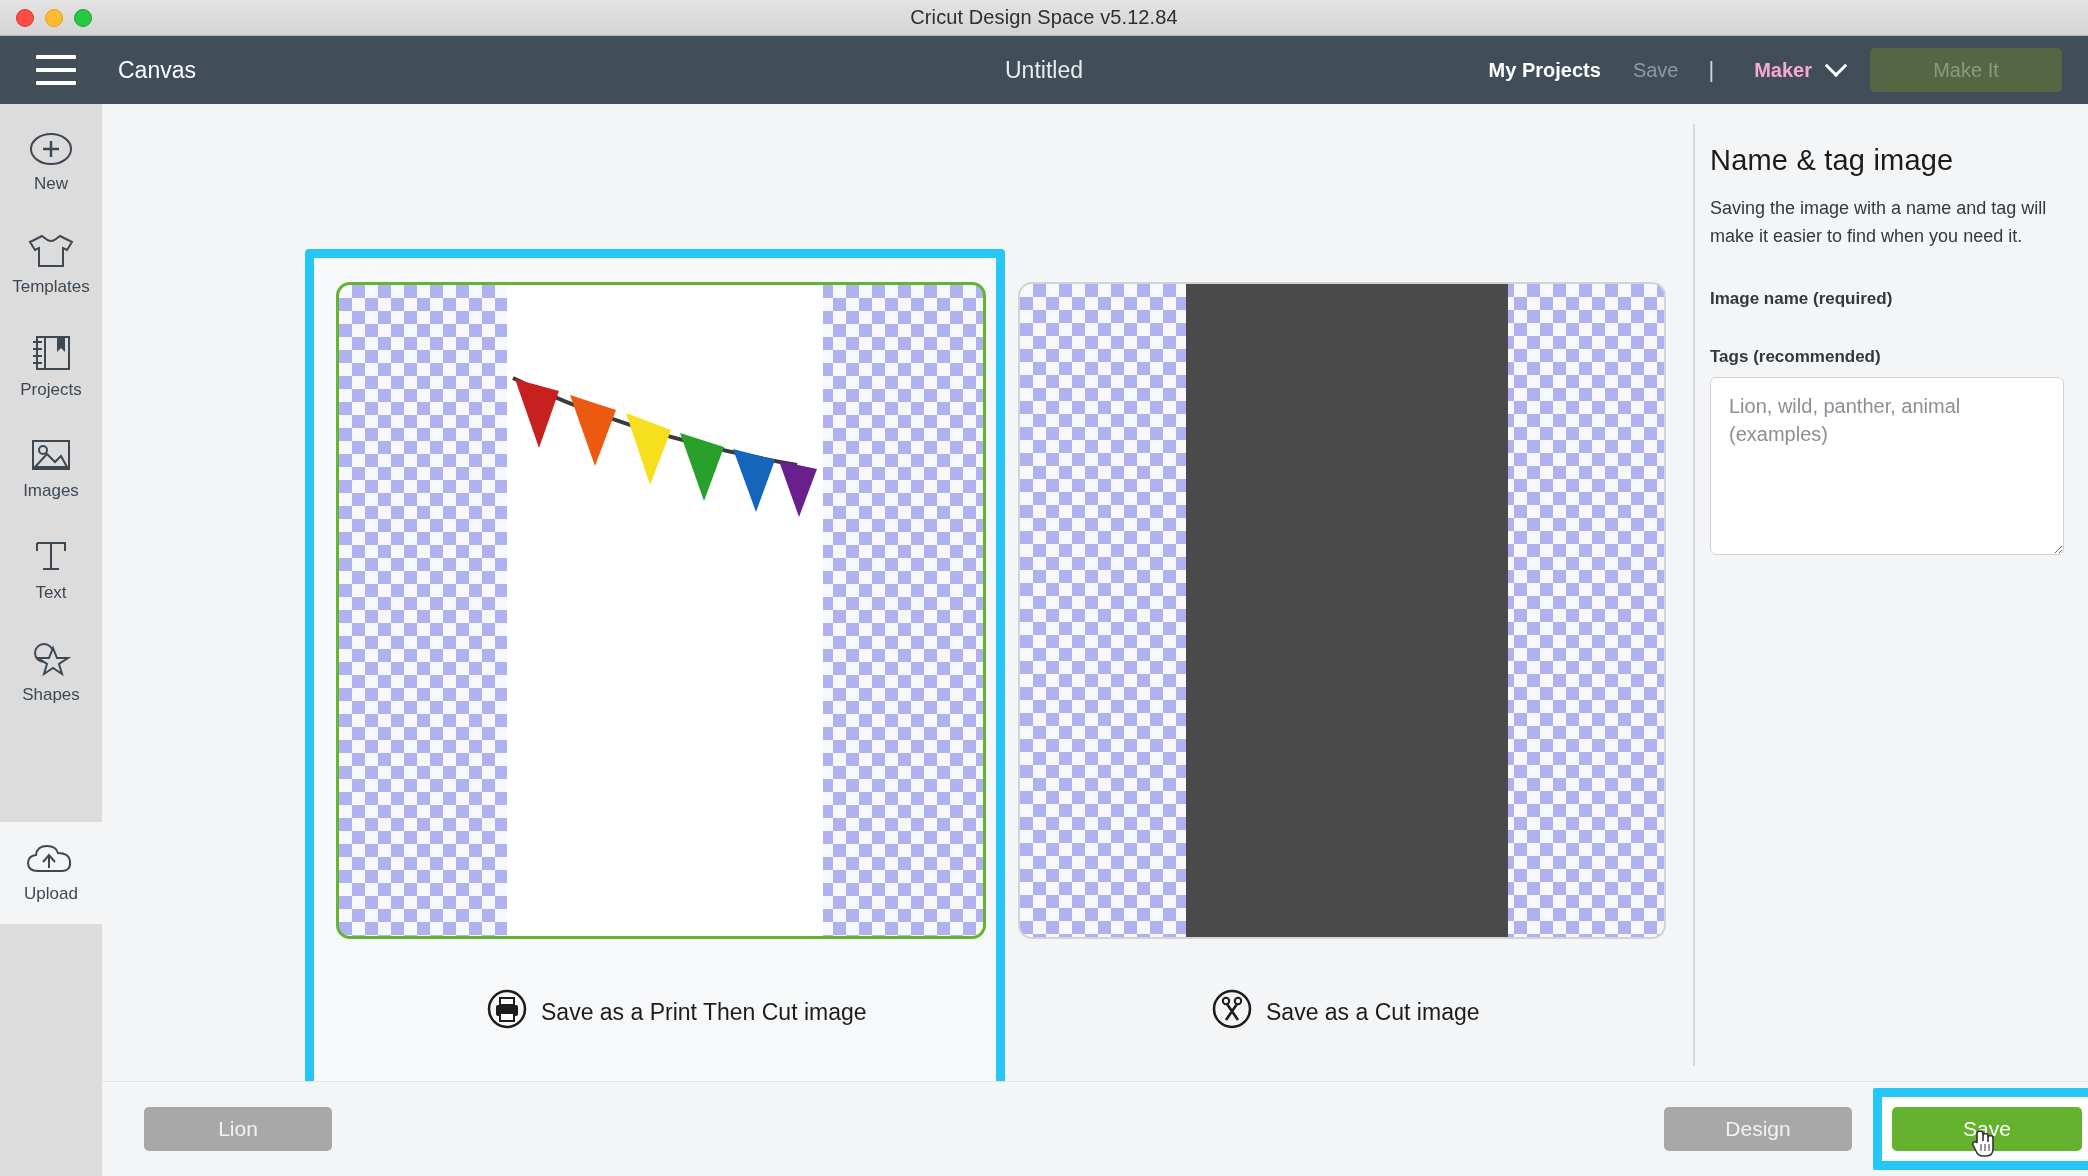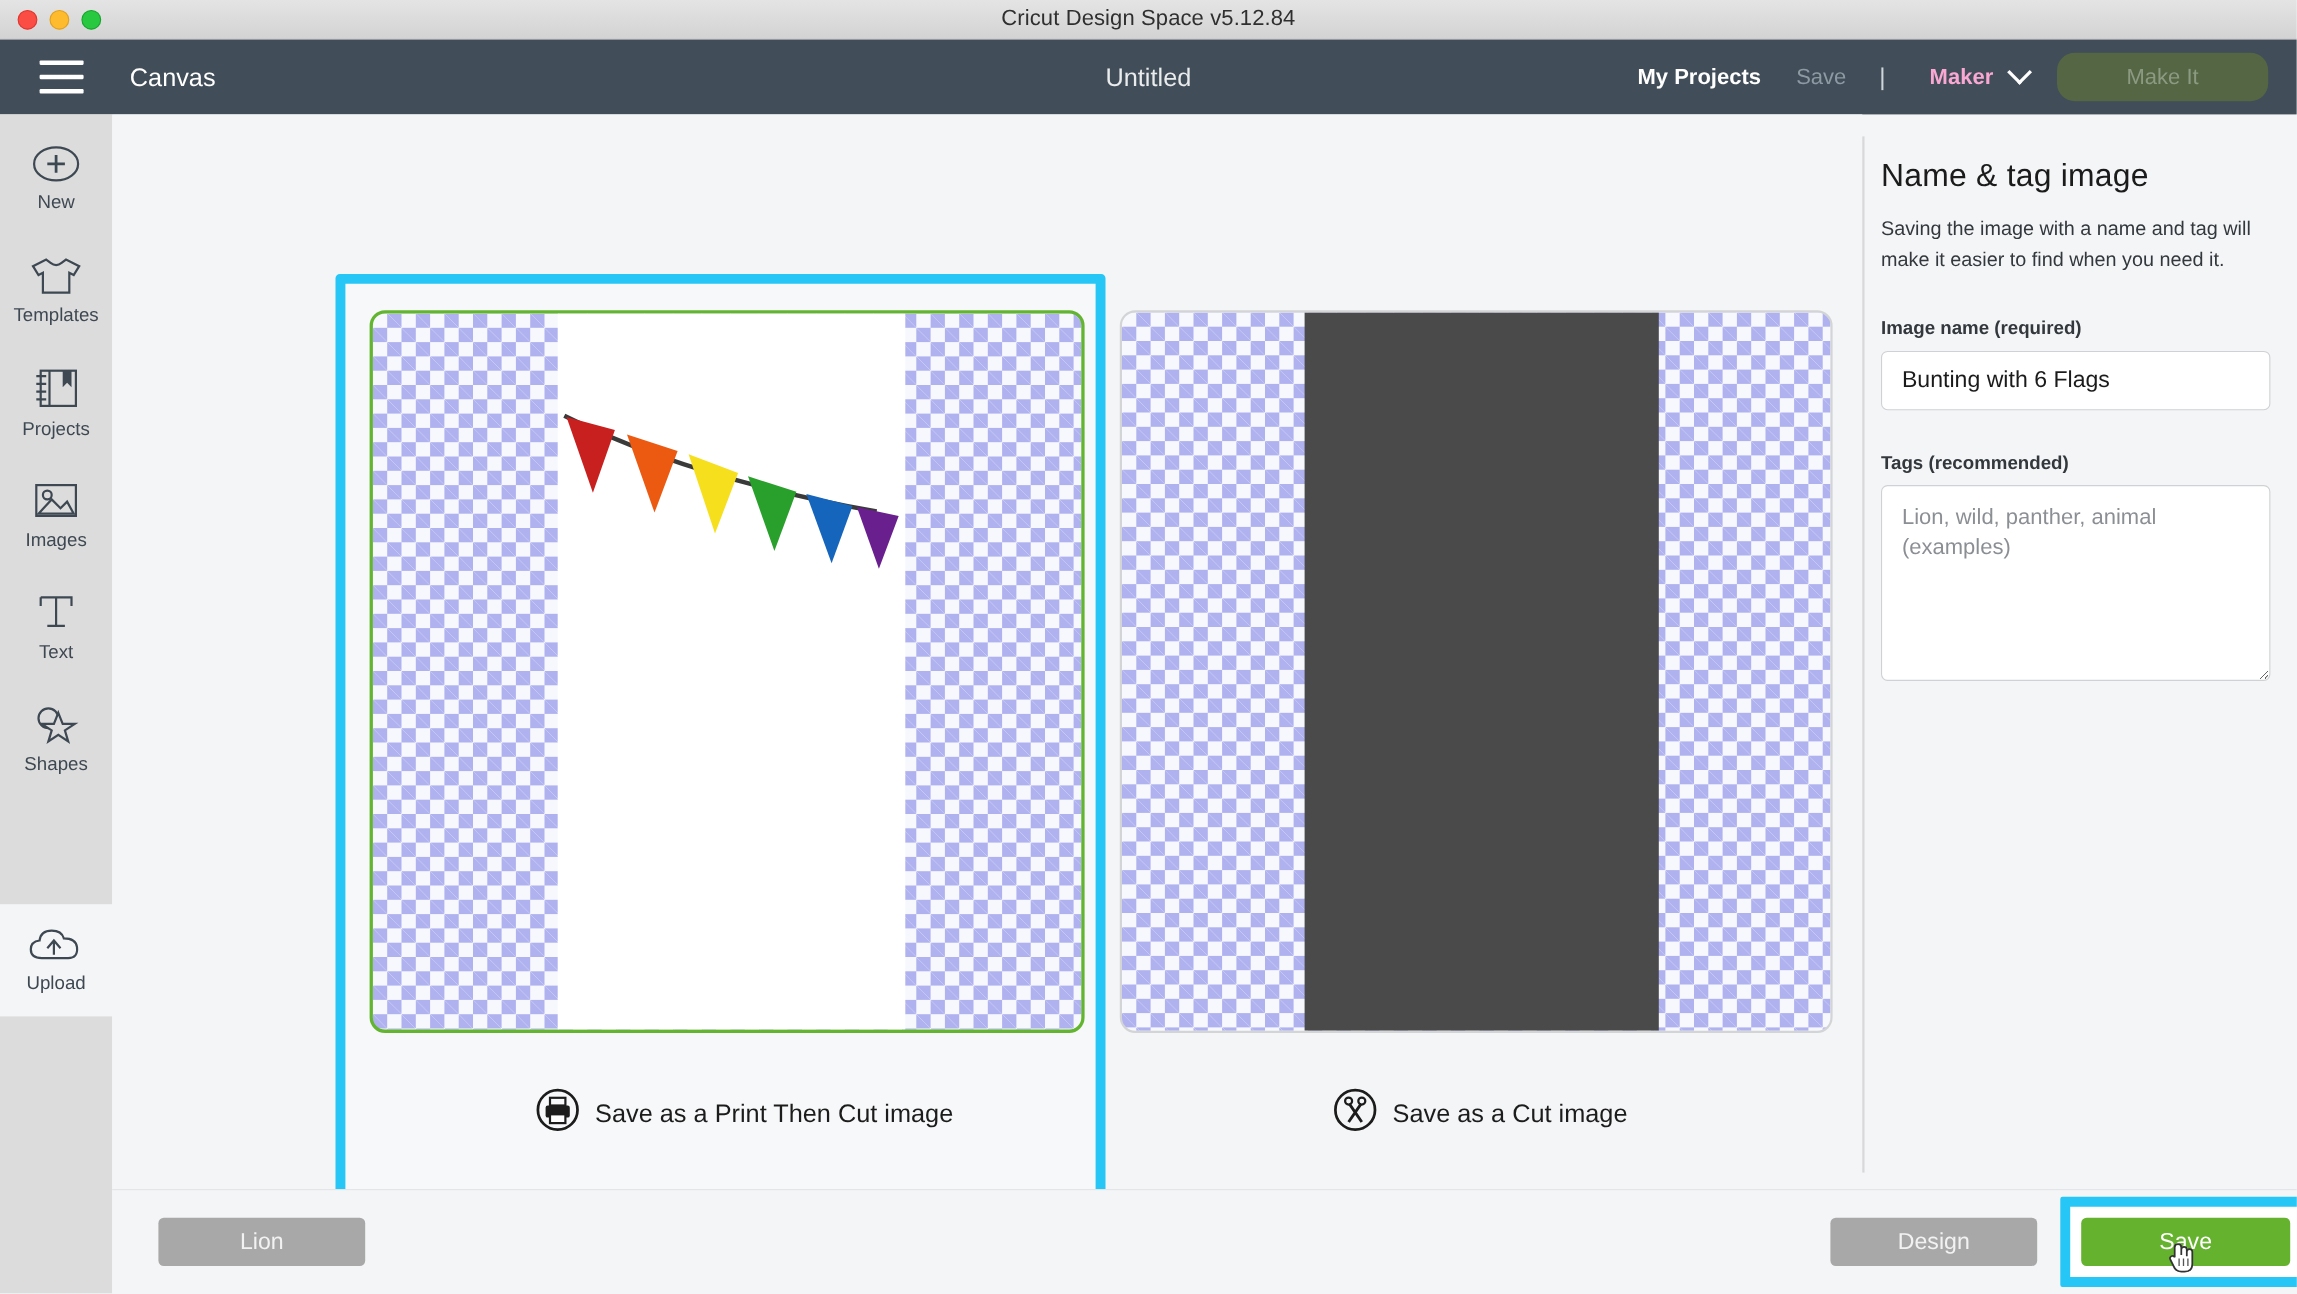--- a/index.html
+++ b/index.html
@@ -47,21 +47,21 @@
   .hdr-right .myproj { color: #fff; font-size: 20px; font-weight: bold; cursor: pointer; }
   .hdr-right .savelink { color: #8e9aa3; font-size: 20px; margin-left: 32px; }
   .hdr-right .pipe { color: #cfd6db; font-size: 22px; margin-left: 30px; }
   .hdr-right .maker { color: #f9a8d4; font-size: 20px; font-weight: bold; margin-left: 40px; cursor: pointer; }
   .chev {
     margin-left: 16px; width: 16px; height: 16px;
     border-right: 3px solid #fff; border-bottom: 3px solid #fff;
     transform: rotate(45deg) translate(-3px,-3px); cursor: pointer;
   }
   .makeit {
-    margin-left: 26px; width: 192px; height: 44px; border-radius: 16px;
+    margin-left: 26px; width: 192px; height: 44px; border-radius: 5px;
     background: #546644; color: #8d9a82; font-size: 20px;
     display: flex; align-items: center; justify-content: center;
   }
 
   
   .rail {
     position: absolute; top: 104px; left: 0; width: 102px; height: 1072px;
     background: #dcdcdc;
   }
   .rail-upload-bg {
@@ -316,21 +316,20 @@
       <span>Save as a Cut image</span>
     </div>
   </div>
 
   <div class="divider"></div>
 
   <div class="panel">
     <h2>Name &amp; tag image</h2>
     <p class="blurb">Saving the image with a name and tag will make it easier to find when you need it.</p>
     <div class="flabel">Image name (required)</div>
-    <input class="txt" type="text" value="Bunting with 6 Flags" style="">
     <div class="flabel">Tags (recommended)</div>
     <textarea class="area" placeholder="Lion, wild, panther, animal (examples)" style=""></textarea>
   </div>
 
   <div class="bottombar">
     <button class="btn btn-back">Lion</button>
     <button class="btn btn-cancel">Design</button>
     <div class="save-ring"></div>
     <button class="btn btn-save">Save</button>
     <svg class="cursor-hand" viewBox="0 0 26 32">

